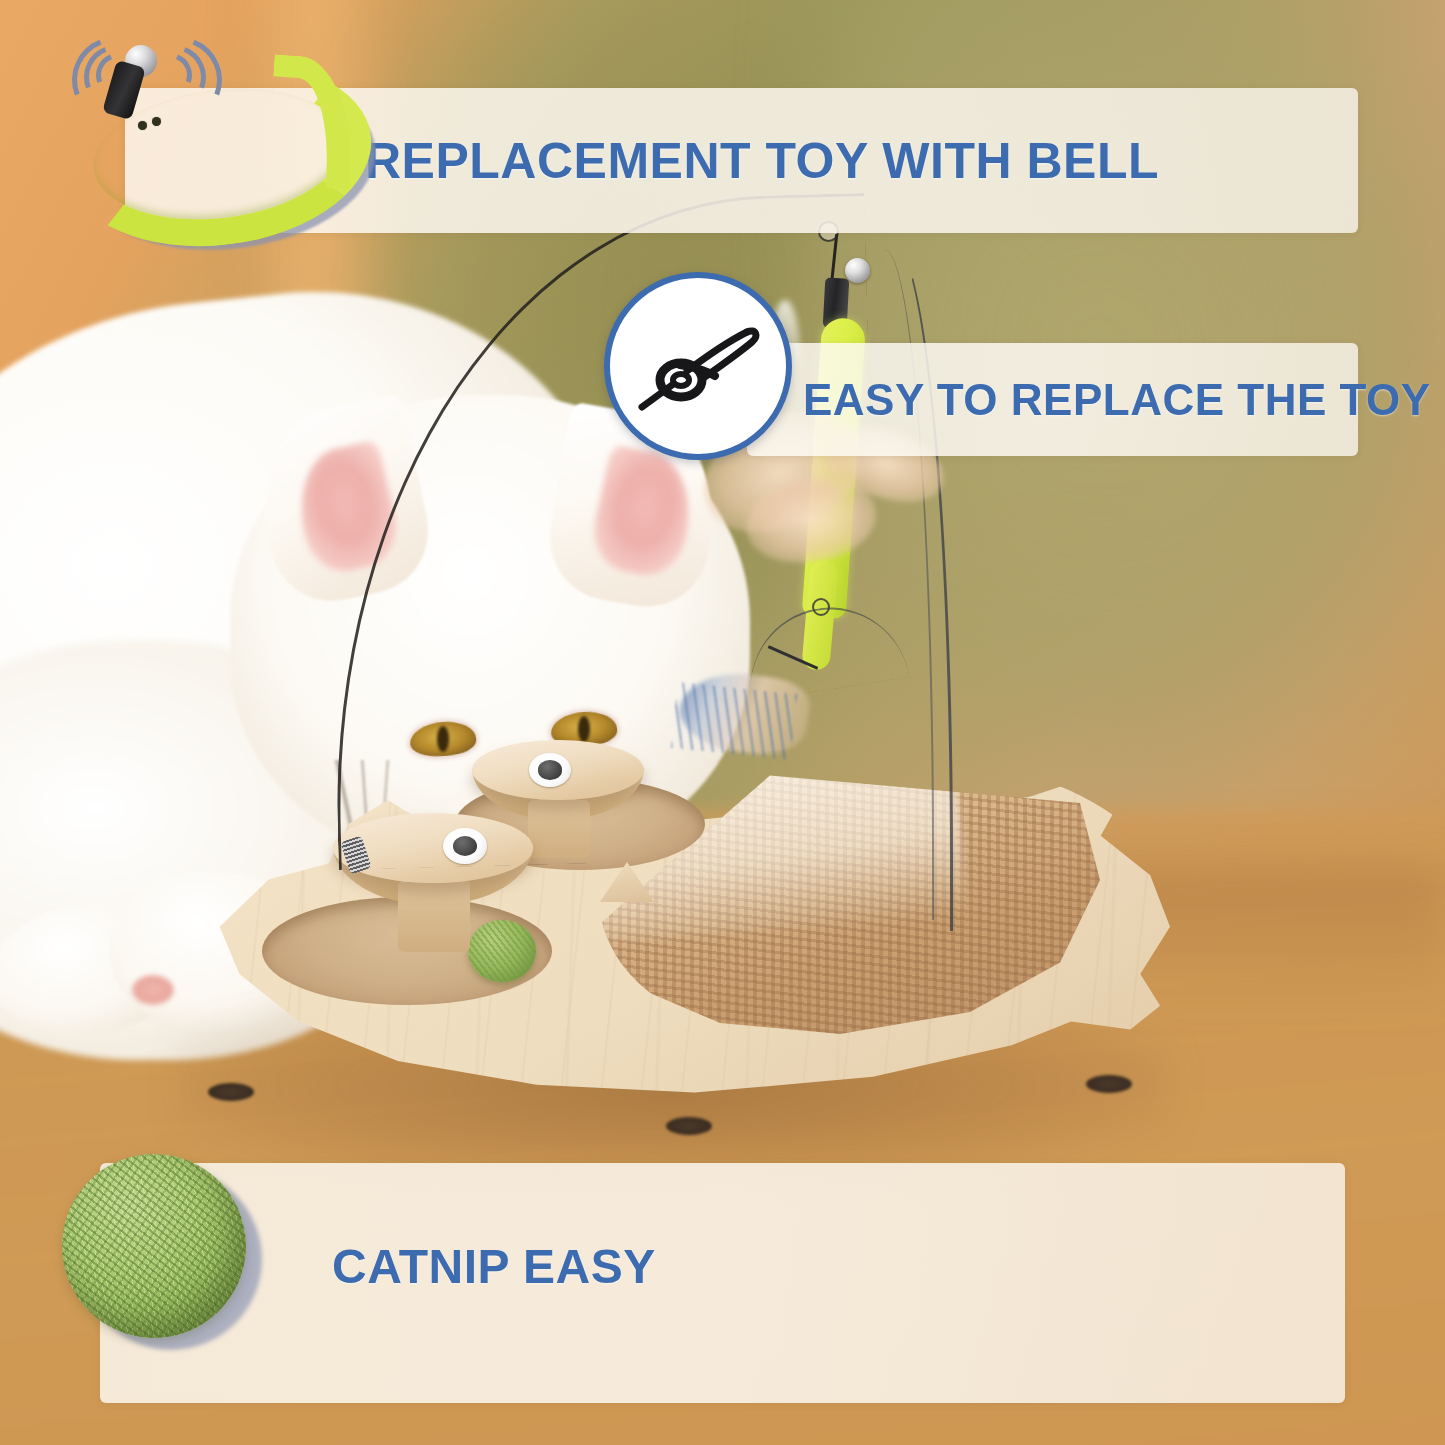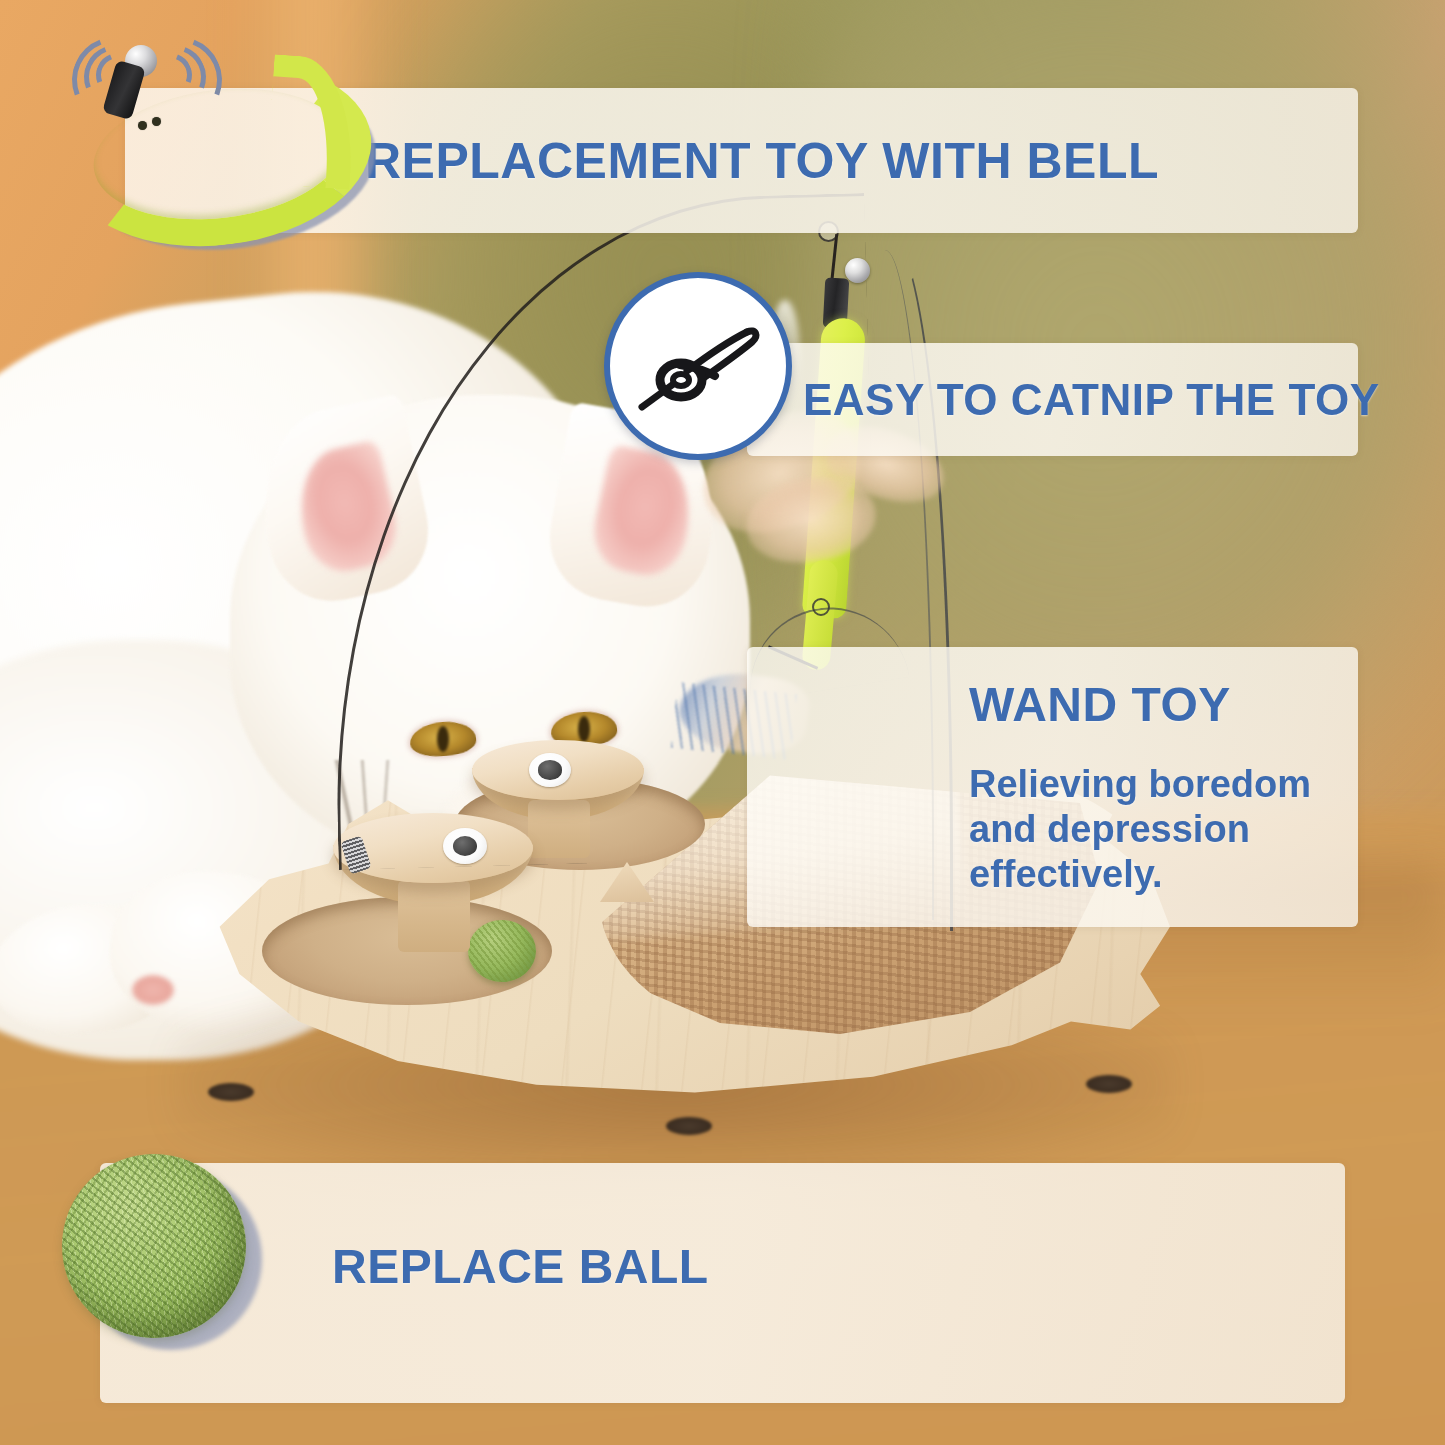--- a/index.html
+++ b/index.html
@@ -608,45 +608,39 @@
     <div class="worm-bell"></div>
     <div class="worm-neck"></div>
     <div class="worm-shadow"></div>
     <div class="worm-body"></div>
     <div class="worm-tail"></div>
     <div class="worm-eye worm-eye-1"></div>
     <div class="worm-eye worm-eye-2"></div>
   </div>
 
   <div class="panel" id="panel-replace">
-    <div class="panel-title">EASY TO CATNIP THE TOY</div>
+    <div class="panel-title">EASY TO REPLACE THE TOY</div>
   </div>
 
   <div id="clip-inset">
     <svg width="150" height="150" viewBox="0 0 150 150">
       <g stroke="#17171a" fill="none" stroke-linecap="round">
         <path d="M19 116 L60 86" stroke-width="7"></path>
         <path d="M64 80 C 88 62, 110 48, 124 41" stroke-width="7"></path>
         <path d="M124 41 C 133 37, 136 45, 129 51 C 116 62, 96 76, 82 86" stroke-width="7"></path>
         <path d="M57 74 C 70 76, 84 80, 92 85" stroke-width="8"></path>
         <ellipse cx="58" cy="89" rx="21" ry="17" stroke-width="9"></ellipse>
         <ellipse cx="58" cy="89" rx="8" ry="6" stroke-width="6" fill="#ffffff"></ellipse>
       </g>
     </svg>
   </div>
 
-  <div class="panel" id="panel-wand">
-    <div class="panel-title">WAND TOY</div>
-    <div class="panel-sub">Relieving boredom
-and depression
-effectively.</div>
-  </div>
 
   <div class="panel" id="panel-catnip">
-    <div class="panel-title">REPLACE BALL</div>
+    <div class="panel-title">CATNIP EASY</div>
   </div>
 
   <div id="catnip-ball-wrap">
     <div class="cnb-shadow"></div>
     <div class="cnb-ball"></div>
   </div>
 
 </div>
 
 </body></html>

